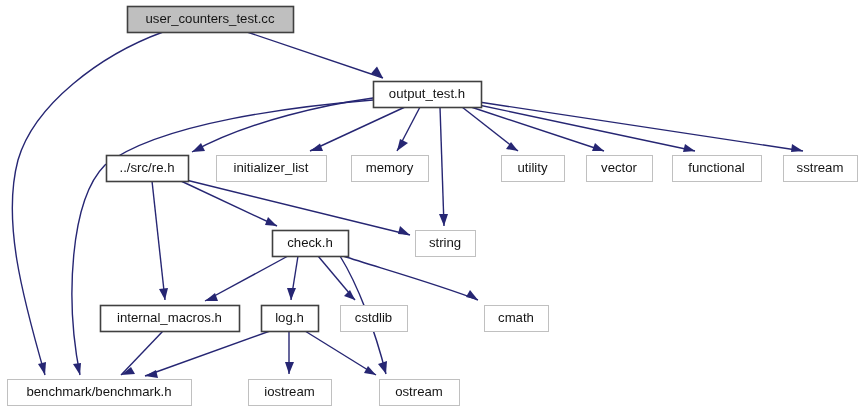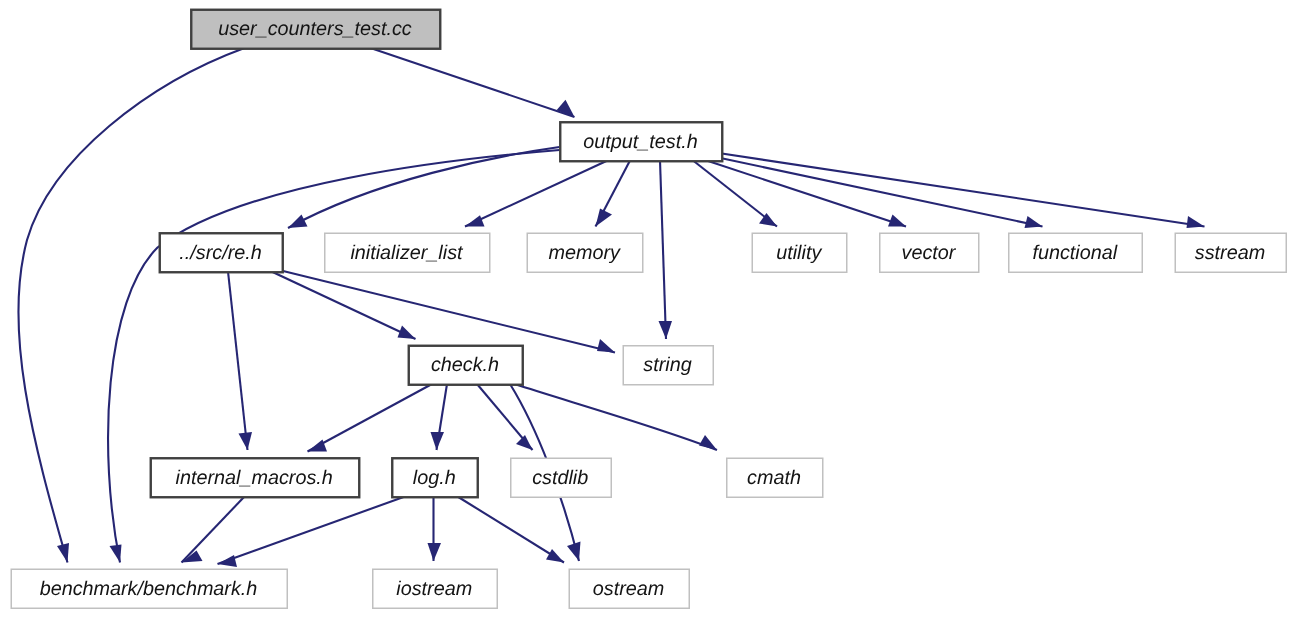--- a/index.html
+++ b/index.html
@@ -7,21 +7,20 @@
     padding: 0;
     background: #ffffff;
   }
   #graph-root {
     position: relative;
     width: 864px;
     height: 411px;
     background: #ffffff;
     font-family: "Liberation Sans", sans-serif;
     overflow: hidden;
-    font-style: italic;
   }
   svg#graph-canvas {
     position: absolute;
     left: 0;
     top: 0;
     width: 864px;
     height: 411px;
   }
   .node-box {
     fill: #ffffff;

